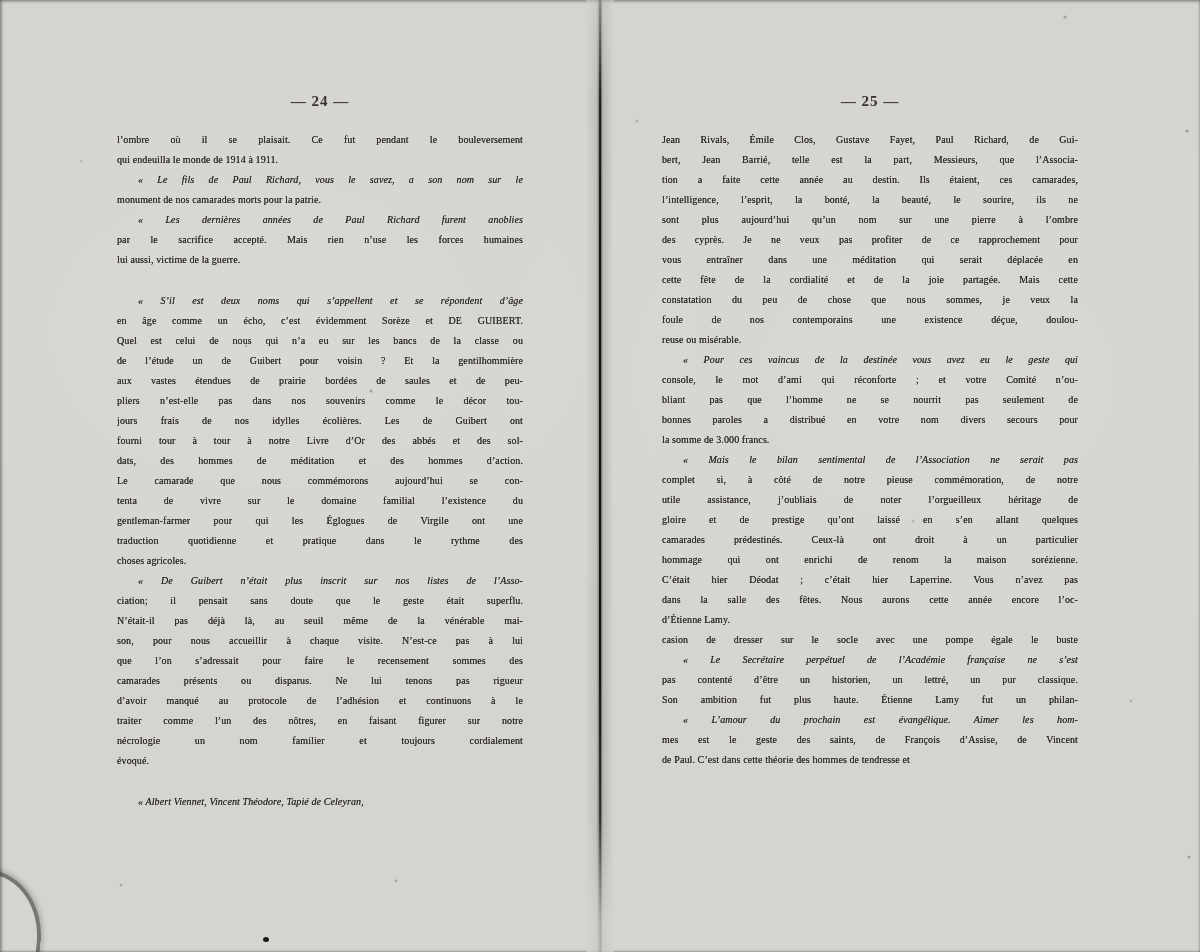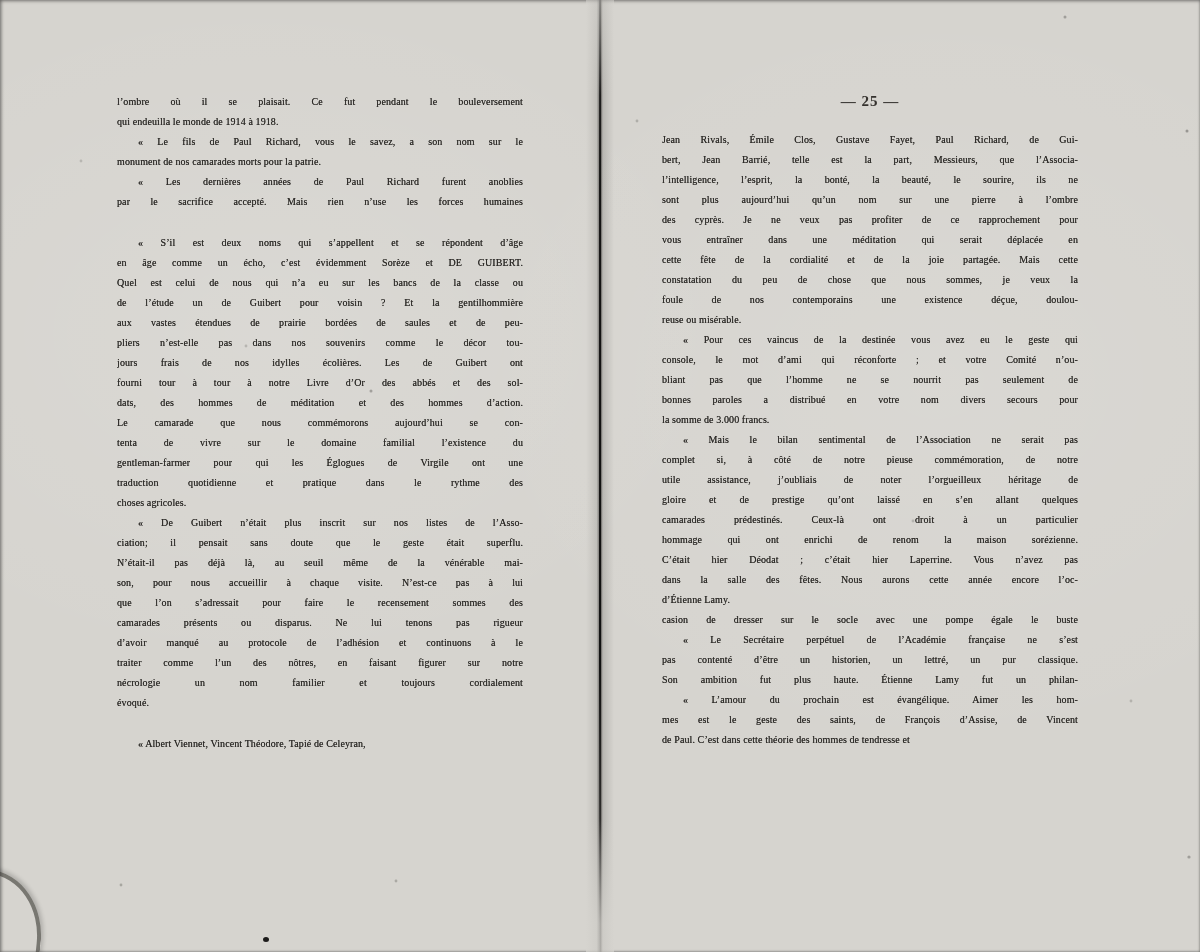--- a/index.html
+++ b/index.html
@@ -88,21 +88,21 @@
   .para { margin: 0; }
   .para.gap { margin-top: 21px; }
   .para .line {
     text-align: justify;
     text-align-last: justify;
     white-space: normal;
     overflow: hidden;
     height: 20px;
   }
   .para .line.last { text-align-last: left; }
-  .para.indent .line:first-child { text-indent: 21px; }
+  .para.indent .line:first-child { text-indent: 21px; font-style: italic; }
   
   .ink-dot {
     position: absolute;
     left: 263px;
     top: 937px;
     width: 6px;
     height: 5px;
     border-radius: 50%;
     background: #1c1b1a;
   }
@@ -143,32 +143,34 @@
   }
 </style>
 </head>
 <body>
 
 <div class="scan">
 
   <div class="gutter"></div>
 
   <div class="page-block left">
+    <div class="page-header">— 24 —</div>
     <div class="page-text">
         <div class="para">
           <div class="line">l’ombre où il se plaisait. Ce fut pendant le bouleversement</div>
-          <div class="line last">qui endeuilla le monde de 1914 à 1918.</div>
+          <div class="line last">qui endeuilla le monde de 1914 à 1911.</div>
         </div>
         <div class="para indent">
           <div class="line">« Le fils de Paul Richard, vous le savez, a son nom sur le</div>
           <div class="line last">monument de nos camarades morts pour la patrie.</div>
         </div>
         <div class="para indent">
           <div class="line">« Les dernières années de Paul Richard furent anoblies</div>
           <div class="line">par le sacrifice accepté. Mais rien n’use les forces humaines</div>
+          <div class="line last">lui aussi, victime de la guerre.</div>
         </div>
         <div class="para gap indent">
           <div class="line">« S’il est deux noms qui s’appellent et se répondent d’âge</div>
           <div class="line">en âge comme un écho, c’est évidemment Sorèze et DE GUIBERT.</div>
           <div class="line">Quel est celui de nous qui n’a eu sur les bancs de la classe ou</div>
           <div class="line">de l’étude un de Guibert pour voisin ? Et la gentilhommière</div>
           <div class="line">aux vastes étendues de prairie bordées de saules et de peu-</div>
           <div class="line">pliers n’est-elle pas dans nos souvenirs comme le décor tou-</div>
           <div class="line">jours frais de nos idylles écolières. Les de Guibert ont</div>
           <div class="line">fourni tour à tour à notre Livre d’Or des abbés et des sol-</div>
@@ -196,20 +198,21 @@
         </div>
       </div>
   </div>
 
   <div class="page-block right">
     <div class="page-header">— 25 —</div>
     <div class="page-text">
         <div class="para">
           <div class="line">Jean Rivals, Émile Clos, Gustave Fayet, Paul Richard, de Gui-</div>
           <div class="line">bert, Jean Barrié, telle est la part, Messieurs, que l’Associa-</div>
+          <div class="line">tion a faite cette année au destin. Ils étaient, ces camarades,</div>
           <div class="line">l’intelligence, l’esprit, la bonté, la beauté, le sourire, ils ne</div>
           <div class="line">sont plus aujourd’hui qu’un nom sur une pierre à l’ombre</div>
           <div class="line">des cyprès. Je ne veux pas profiter de ce rapprochement pour</div>
           <div class="line">vous entraîner dans une méditation qui serait déplacée en</div>
           <div class="line">cette fête de la cordialité et de la joie partagée. Mais cette</div>
           <div class="line">constatation du peu de chose que nous sommes, je veux la</div>
           <div class="line">foule de nos contemporains une existence déçue, doulou-</div>
           <div class="line last">reuse ou misérable.</div>
         </div>
         <div class="para indent">

